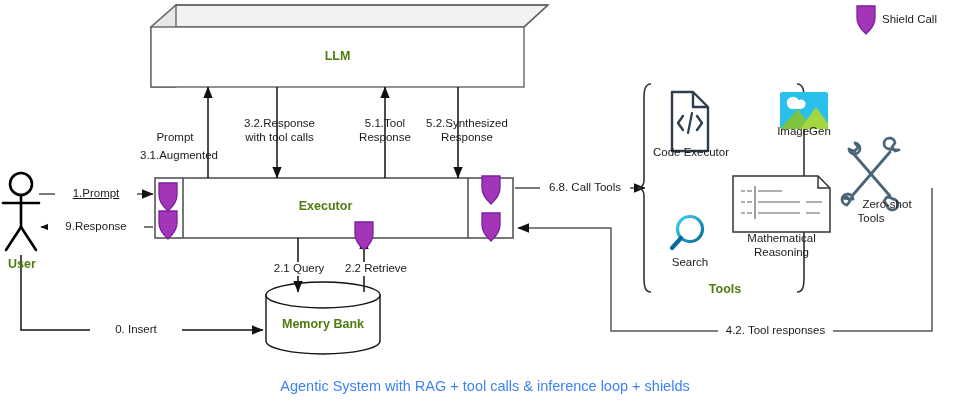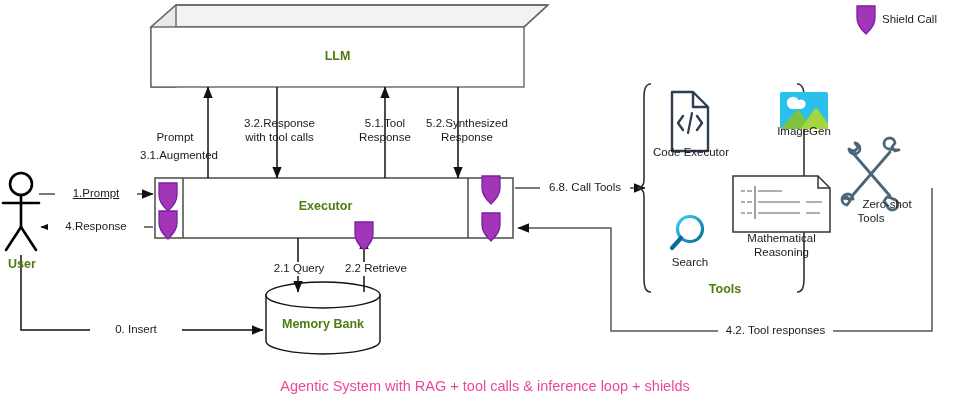--- a/index.html
+++ b/index.html
@@ -4,21 +4,21 @@
 <style>
   html,body{margin:0;padding:0;background:#ffffff;}
   body{width:970px;height:411px;position:relative;overflow:hidden;
        font-family:"Liberation Sans",sans-serif;color:#000;}
   #stage{position:absolute;inset:0;}
   svg.layer{position:absolute;left:0;top:0;width:970px;height:411px;overflow:visible;}
   .lbl{position:absolute;font-size:11.5px;color:#1a1a1a;line-height:13.5px;
        text-align:center;white-space:nowrap;}
   .lbl.bold{font-weight:bold;font-size:12.5px;color:#4d7c0f;}
   .lbl.wrap{white-space:normal;}
-  .caption{position:absolute;font-size:14.5px;color:#ec4899;white-space:nowrap;}
+  .caption{position:absolute;font-size:14.5px;color:#3b82f6;white-space:nowrap;}
 </style>
 </head>
 <body>
 
 <div id="stage">
 
   <svg class="layer" viewBox="0 0 970 411">
     <defs>
       <marker id="ah" markerWidth="9" markerHeight="9" refX="7.6" refY="3.2" orient="auto" markerUnits="strokeWidth">
         <path d="M0,0 L8,3.2 L0,6.4 z" fill="#4d4d4d"></path>
@@ -207,21 +207,21 @@
   <div class="lbl wrap" style="left:237px;top:131px;width:85px;">with tool calls</div>
 
   <div class="lbl wrap" style="left:348px;top:117px;width:74px;">5.1.Tool</div>
   <div class="lbl wrap" style="left:348px;top:131px;width:74px;">Response</div>
 
   <div class="lbl wrap" style="left:422px;top:117px;width:90px;">5.2.Synthesized</div>
   <div class="lbl wrap" style="left:422px;top:131px;width:90px;">Response</div>
 
   <div class="lbl" style="left:55px;top:187px;width:82px;background:#fff;text-decoration:underline;">1.Prompt</div>
 
-  <div class="lbl" style="left:48px;top:220px;width:96px;background:#fff;">4.Response</div>
+  <div class="lbl" style="left:48px;top:220px;width:96px;background:#fff;">9.Response</div>
 
   <div class="lbl" style="left:260px;top:262px;width:78px;background:#fff;">2.1 Query</div>
 
   <div class="lbl" style="left:330px;top:262px;width:92px;background:#fff;">2.2 Retrieve</div>
 
   <div class="lbl" style="left:90px;top:323px;width:92px;background:#fff;">0. Insert</div>
 
   <div class="lbl" style="left:540px;top:181px;width:90px;background:#fff;">6.8. Call Tools</div>
 
   <div class="lbl" style="left:718px;top:324px;width:115px;background:#fff;">4.2. Tool responses</div>

